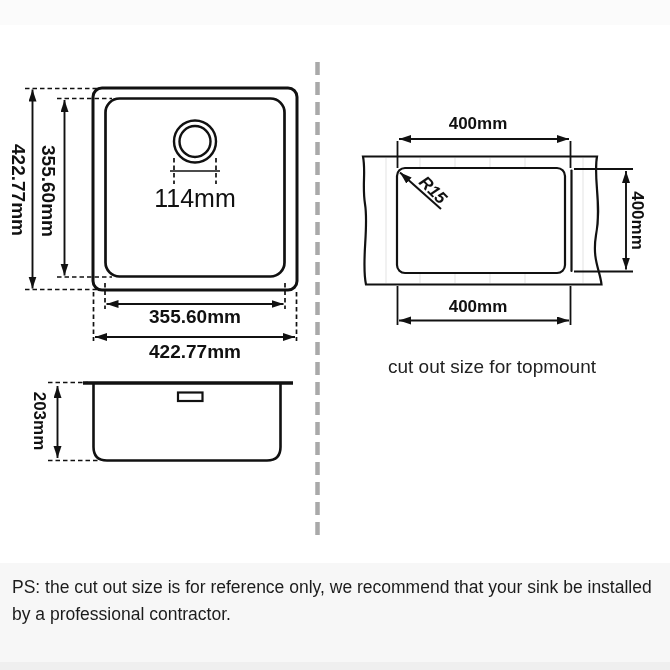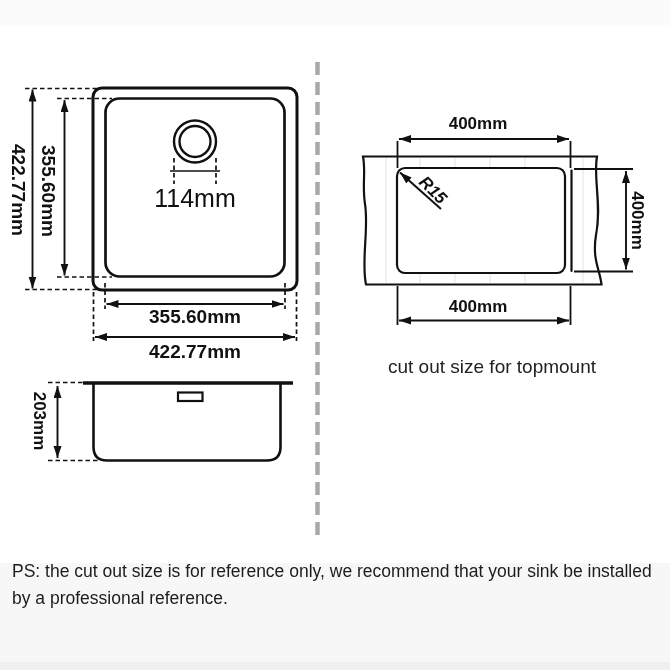--- a/index.html
+++ b/index.html
@@ -14,21 +14,21 @@
   .dashln{stroke:#111;fill:none;stroke-dasharray:4.5 3;}
   .grain{stroke:#ececec;stroke-width:1.5;}
   .sep{stroke:#a9a9a9;stroke-width:4.5;stroke-dasharray:13 7;}
   
   text{fill:#111;}
   .dim{font:bold 19px "Liberation Sans",sans-serif;}
   .dim-sm{font:bold 17px "Liberation Sans",sans-serif;}
   .big{font:25px "Liberation Sans",sans-serif;}
   .r15{font:italic bold 17px "Liberation Sans",sans-serif;}
   .caption{font:19px "Liberation Sans",sans-serif;fill:#222;}
-  .note{position:absolute;left:12px;top:558px;width:655px;
+  .note{position:absolute;left:12px;top:574px;width:655px;
         font-size:17.5px;line-height:27px;color:#1c1c1c;}
   .note div{white-space:nowrap;}
 </style>
 </head>
 <body>
 
 <div class="canvas">
   <div class="top-band"></div>
   <div class="note-bg"></div>
   <div class="note-bottom-strip"></div>
@@ -117,15 +117,15 @@
       <line class="ln" x1="570.5" y1="286" x2="570.5" y2="325" stroke-width="1.8"></line>
       <line class="ln" x1="399" y1="320.5" x2="569" y2="320.5" stroke-width="1.9" marker-start="url(#arr)" marker-end="url(#arr)"></line>
       <text class="dim-sm" x="478" y="312" text-anchor="middle">400mm</text>
 
       <text class="caption" x="492" y="373" text-anchor="middle">cut out size for topmount</text>
     </g>
   </svg>
 
   <div class="note">
     <div>PS: the cut out size is for reference only, we recommend that your sink be installed</div>
-    <div>by a professional reference.</div>
+    <div>by a professional contractor.</div>
   </div>
 </div>
 
 </body></html>

